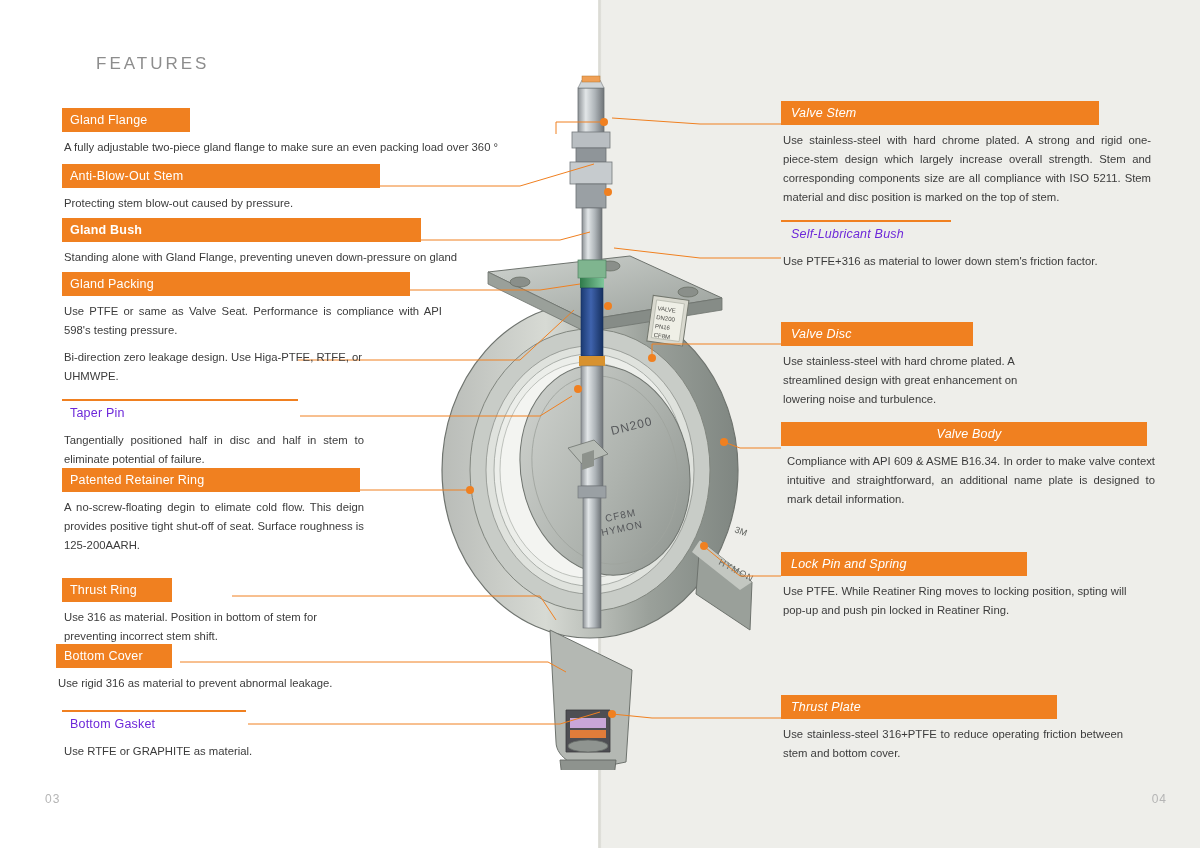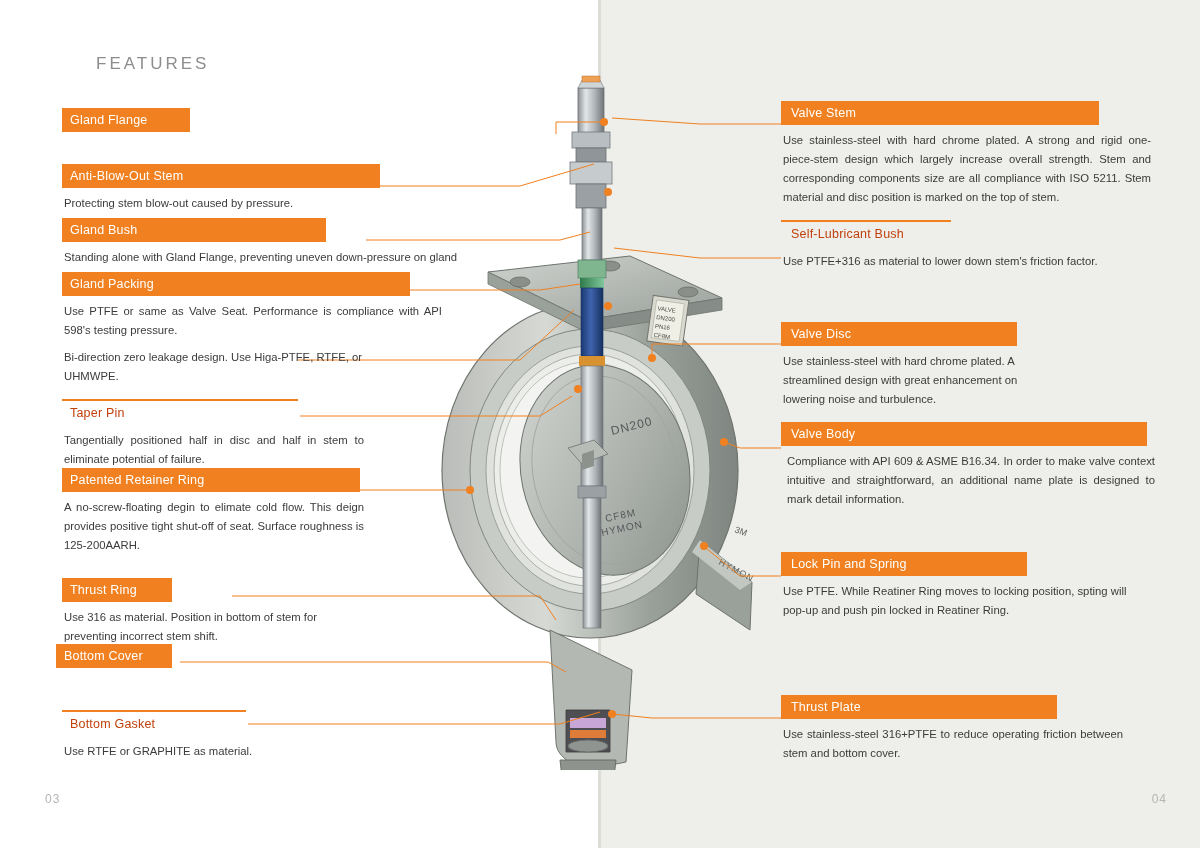--- a/index.html
+++ b/index.html
@@ -67,32 +67,32 @@
     color: #ffffff;
     font-size: 12.5px;
     line-height: 20px;
     padding: 2px 0 2px 8px;
     letter-spacing: .2px;
     box-sizing: border-box;
   }
   .callout .bar.hollow {
     background: transparent;
     border-top: 2px solid #f08020;
-    color: #c2410c;
+    color: #6d28d9;
     padding-left: 8px;
   }
   .callout .body {
     font-size: 11.3px;
     line-height: 19px;
     color: #3b3b3b;
     margin-top: 6px;
     text-align: justify;
     padding-left: 2px;
   }
-  .callout.right .bar { padding-left: 10px; }
+  .callout.right .bar { padding-left: 10px; font-style: italic; }
   .callout.right .body { padding-left: 2px; }
 
   
   .lines {
     position: absolute;
     left: 0; top: 0;
     width: 1200px; height: 848px;
     pointer-events: none;
   }
 
@@ -248,29 +248,30 @@
     <circle cx="470" cy="490" r="4"></circle>
     <circle cx="612" cy="714" r="4"></circle>
     <circle cx="724" cy="442" r="4"></circle>
     <circle cx="704" cy="546" r="4"></circle>
     <circle cx="652" cy="358" r="4"></circle>
   </g>
 </svg>
 
 <div class="callout" style="left:62px; top:108px; width:500px;">
   <div class="bar" style="width:128px;">Gland Flange</div>
+  <div class="body" style="width:490px;">A fully adjustable two-piece gland flange to make sure an even packing load over 360 °</div>
 </div>
 
 <div class="callout" style="left:62px; top:164px; width:320px;">
   <div class="bar" style="width:318px;">Anti-Blow-Out Stem</div>
   <div class="body" style="width:310px; text-align:left;">Protecting stem blow-out caused by pressure.</div>
 </div>
 
 <div class="callout" style="left:62px; top:218px; width:430px;">
-  <div class="bar" style="width:264px;">Gland Bush</div>
+  <div class="bar" style="width:359px;font-weight:bold;">Gland Bush</div>
   <div class="body" style="width:425px; text-align:left;">Standing alone with Gland Flange, preventing uneven down-pressure on gland packing.</div>
 </div>
 
 <div class="callout" style="left:62px; top:272px; width:380px;">
   <div class="bar" style="width:348px;">Gland Packing</div>
   <div class="body" style="width:378px;">Use PTFE or same as Valve Seat. Performance is compliance with API 598's testing pressure.</div>
 </div>
 
 <div class="callout" style="left:62px; top:342px; width:340px;">
   <div class="body" style="width:335px; text-align:left;">Bi-direction zero leakage design. Use Higa-PTFE, RTFE, or UHMWPE.</div>
@@ -286,44 +287,45 @@
   <div class="body" style="width:300px;">A no-screw-floating degin to elimate cold flow. This deign provides positive tight shut-off of seat. Surface roughness is 125-200AARH.</div>
 </div>
 
 <div class="callout" style="left:62px; top:578px; width:320px;">
   <div class="bar" style="width:110px;">Thrust Ring</div>
   <div class="body" style="width:305px; text-align:left;">Use 316 as material. Position in bottom of stem for preventing incorrect stem shift.</div>
 </div>
 
 <div class="callout" style="left:56px; top:644px; width:320px;">
   <div class="bar" style="width:116px;">Bottom Cover</div>
+  <div class="body" style="width:305px; text-align:left;">Use rigid 316 as material to prevent abnormal leakage.</div>
 </div>
 
 <div class="callout" style="left:62px; top:710px; width:320px;">
   <div class="bar hollow" style="width:184px;">Bottom Gasket</div>
   <div class="body" style="width:305px; text-align:left;">Use RTFE or GRAPHITE as material.</div>
 </div>
 
 <div class="callout right" style="left:781px; top:101px; width:370px;">
   <div class="bar" style="width:318px;">Valve Stem</div>
   <div class="body" style="width:368px;">Use stainless-steel with hard chrome plated. A strong and rigid one-piece-stem design which largely increase overall strength. Stem and corresponding components size are all compliance with ISO 5211. Stem material and disc position is marked on the top of stem.</div>
 </div>
 
 <div class="callout right" style="left:781px; top:220px; width:370px;">
   <div class="bar hollow" style="width:170px;">Self-Lubricant Bush</div>
   <div class="body" style="width:360px; text-align:left;">Use PTFE+316 as material to lower down stem's friction factor.</div>
 </div>
 
 <div class="callout right" style="left:781px; top:322px; width:300px;">
-  <div class="bar" style="width:236px;">Valve Disc</div>
+  <div class="bar" style="width:192px;">Valve Disc</div>
   <div class="body" style="width:248px; text-align:left;">Use stainless-steel with hard chrome plated. A streamlined design with great enhancement on lowering noise and turbulence.</div>
 </div>
 
 <div class="callout right" style="left:781px; top:422px; width:370px;">
-  <div class="bar" style="width:366px;">Valve Body</div>
+  <div class="bar" style="width:366px;text-align:center;">Valve Body</div>
   <div class="body" style="width:368px; padding-left:6px;">Compliance with API 609 &amp; ASME B16.34. In order to make valve context intuitive and straightforward, an additional name plate is designed to mark detail information.</div>
 </div>
 
 <div class="callout right" style="left:781px; top:552px; width:370px;">
   <div class="bar" style="width:246px;">Lock Pin and Spring</div>
   <div class="body" style="width:360px; text-align:left;">Use PTFE. While Reatiner Ring moves to locking position, spting will pop-up and push pin locked in Reatiner Ring.</div>
 </div>
 
 <div class="callout right" style="left:781px; top:695px; width:350px;">
   <div class="bar" style="width:276px;">Thrust Plate</div>

